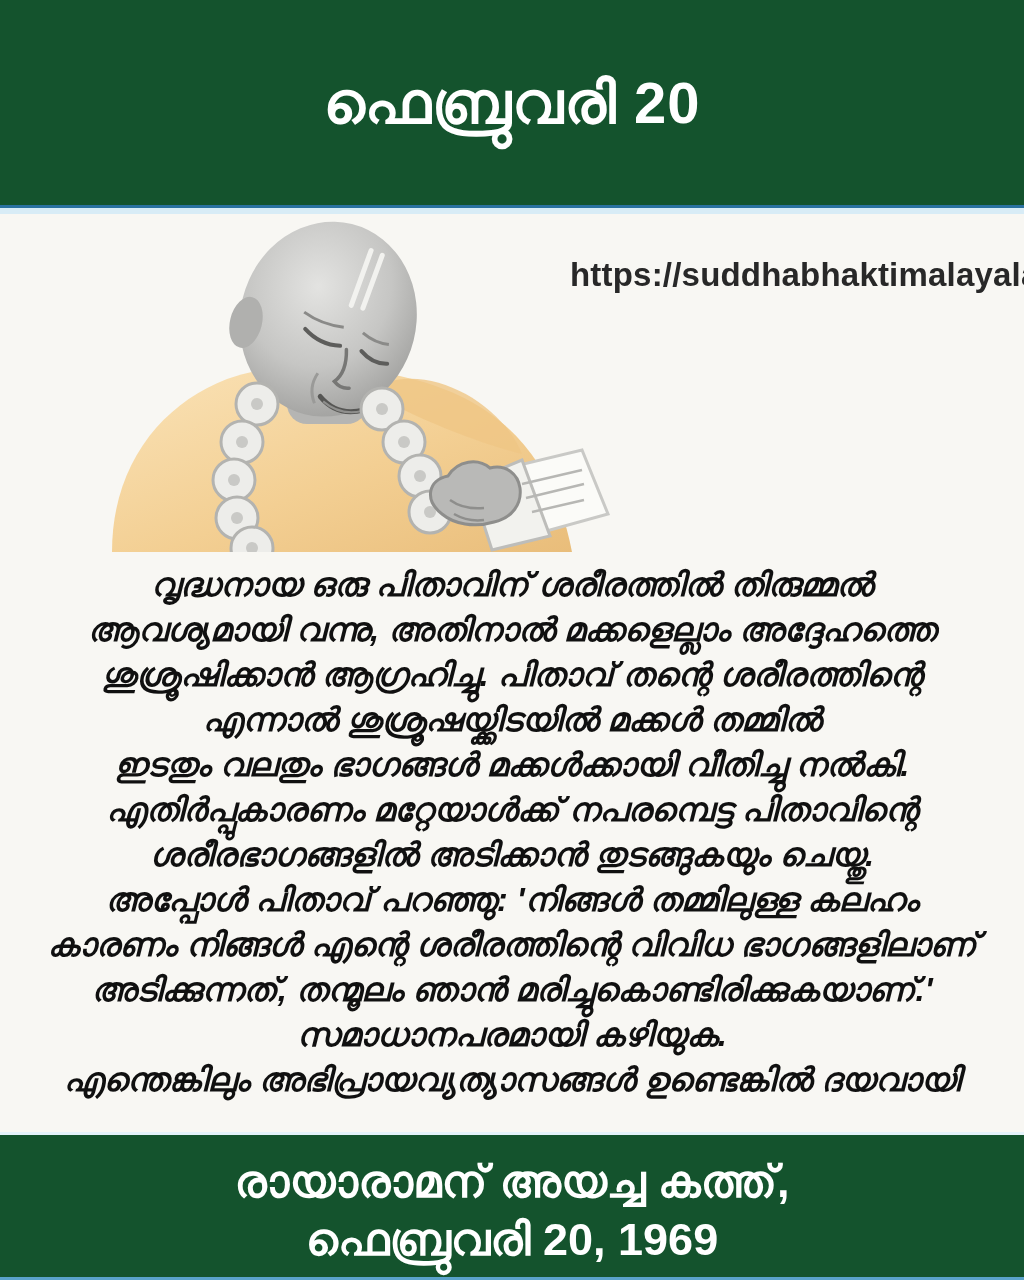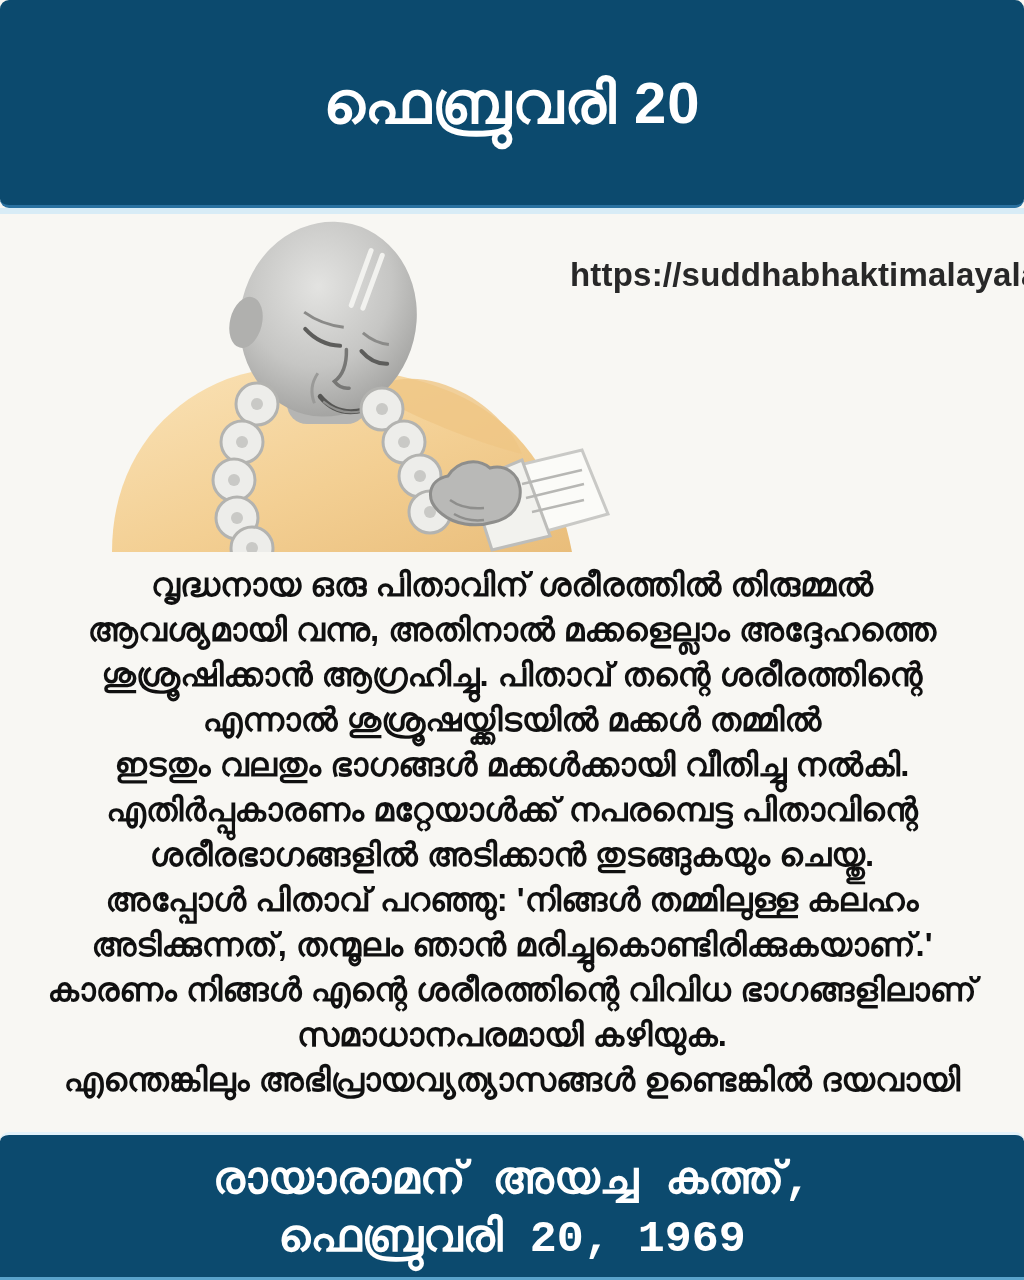--- a/index.html
+++ b/index.html
@@ -11,24 +11,23 @@
     position: relative;
     width: 1024px;
     height: 1280px;
     margin: 0 auto;
     overflow: hidden;
     background: #f8f7f3;
   }
 
   
   .band {
-    background: #0c4a6e;
+    background: #14532d;
     color: #ffffff;
     text-align: right;
-    border-radius: 9px;
   }
   .header-band {
     height: 205px;
     display: flex;
     align-items: center;
     justify-content: center;
     border-bottom: 3px solid #2a71a0;
   }
   .page-title {
     margin: 0;
@@ -70,40 +69,40 @@
     white-space: nowrap;
   }
   .quote-block {
     margin-top: 8px;
     text-align: center;
     color: #101010;
     font-size: 33px;
     font-weight: 700;
     line-height: 45px;
     padding: 0 30px;
+    font-style: italic;
   }
   .quote-line { white-space: nowrap; }
 
   
   .footer-band {
     position: relative;
     height: 151px;
     border-top: 3px solid #e4f2fa;
     display: flex;
     flex-direction: column;
     align-items: center;
     justify-content: center;
     gap: 4px;
   }
   .footer-line {
     font-size: 45px;
     font-weight: 600;
     line-height: 1.2;
     white-space: nowrap;
-    font-family: Liberation Mono, monospace;
   }
   .bottom-strip {
     position: absolute;
     left: 0;
     bottom: 0;
     width: 100%;
     height: 9px;
     background: #5aa3cb;
   }
 </style>
@@ -207,22 +206,22 @@
 
     <div class="quote-block">
       <div class="quote-line">വൃദ്ധനായ ഒരു പിതാവിന് ശരീരത്തിൽ തിരുമ്മൽ</div>
       <div class="quote-line">ആവശ്യമായി വന്നു, അതിനാൽ മക്കളെല്ലാം അദ്ദേഹത്തെ</div>
       <div class="quote-line">ശുശ്രൂഷിക്കാൻ ആഗ്രഹിച്ചു. പിതാവ് തന്റെ ശരീരത്തിന്റെ</div>
       <div class="quote-line">എന്നാൽ ശുശ്രൂഷയ്ക്കിടയിൽ മക്കൾ തമ്മിൽ</div>
       <div class="quote-line">ഇടതും വലതും ഭാഗങ്ങൾ മക്കൾക്കായി വീതിച്ചു നൽകി.</div>
       <div class="quote-line">എതിർപ്പുകാരണം മറ്റേയാൾക്ക് നപരമ്പെട്ട പിതാവിന്റെ</div>
       <div class="quote-line">ശരീരഭാഗങ്ങളിൽ അടിക്കാൻ തുടങ്ങുകയും ചെയ്തു.</div>
       <div class="quote-line">അപ്പോൾ പിതാവ് പറഞ്ഞു: 'നിങ്ങൾ തമ്മിലുള്ള കലഹം</div>
+      <div class="quote-line">കാരണം നിങ്ങൾ എന്റെ ശരീരത്തിന്റെ വിവിധ ഭാഗങ്ങളിലാണ്</div>
       <div class="quote-line">അടിക്കുന്നത്, തന്മൂലം ഞാൻ മരിച്ചുകൊണ്ടിരിക്കുകയാണ്.'</div>
-      <div class="quote-line">കാരണം നിങ്ങൾ എന്റെ ശരീരത്തിന്റെ വിവിധ ഭാഗങ്ങളിലാണ്</div>
       <div class="quote-line">സമാധാനപരമായി കഴിയുക.</div>
       <div class="quote-line">എന്തെങ്കിലും അഭിപ്രായവ്യത്യാസങ്ങൾ ഉണ്ടെങ്കിൽ ദയവായി</div>
     </div>
   </main>
 
   <footer class="band footer-band">
     <div class="footer-line">രായാരാമന് അയച്ച കത്ത്,</div>
     <div class="footer-line">ഫെബ്രുവരി 20, 1969</div>
     <div class="bottom-strip"></div>
   </footer>

